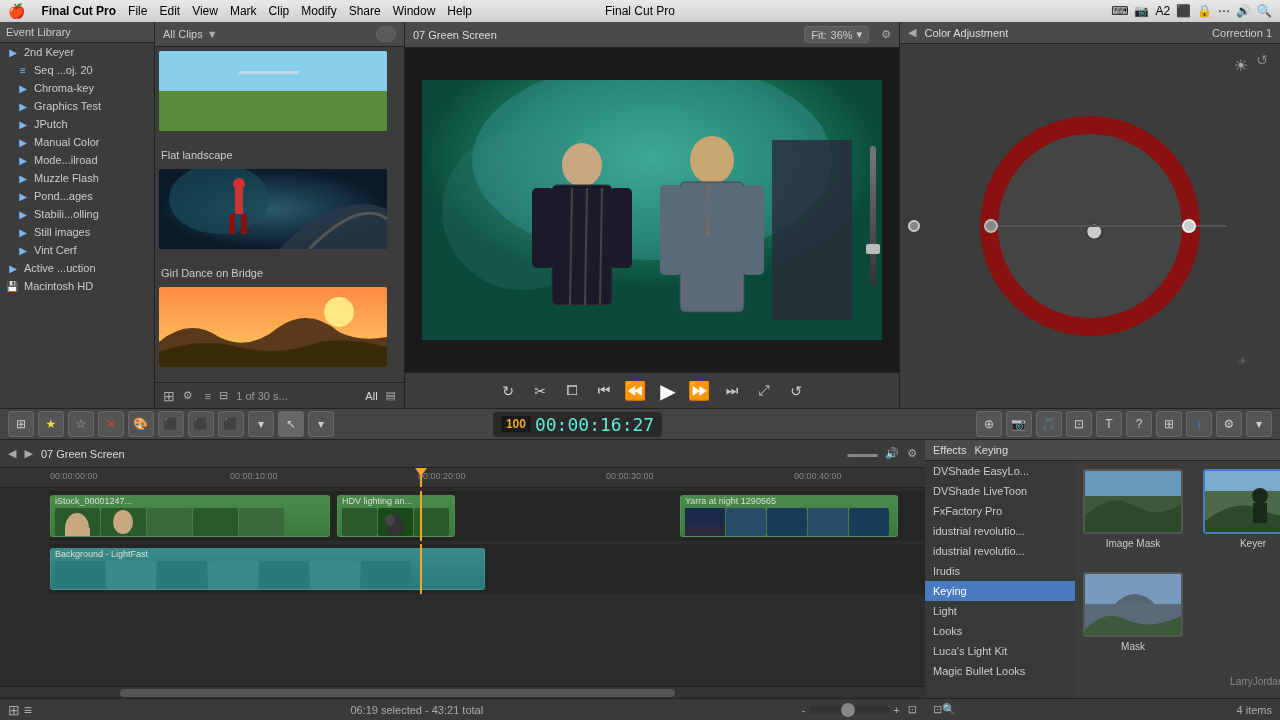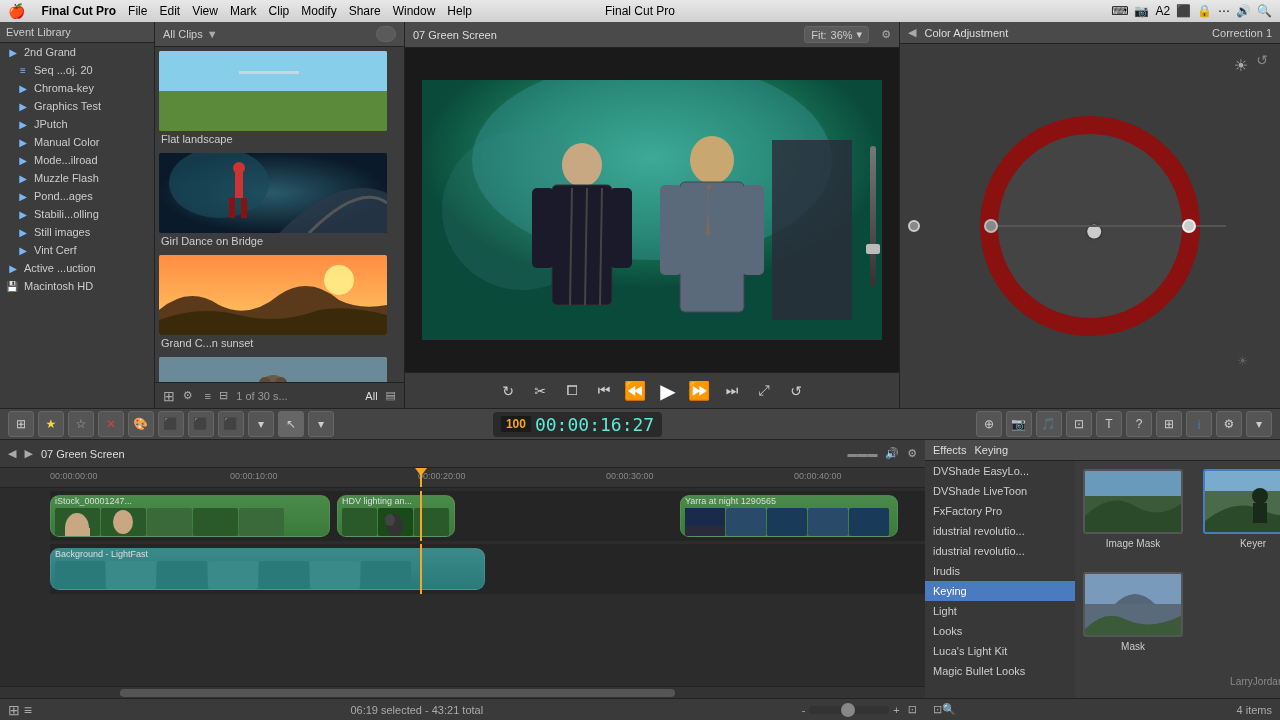--- a/index.html
+++ b/index.html
@@ -26,21 +26,21 @@
     .event-icon { width: 14px; height: 14px; display: inline-flex; align-items: center; justify-content: center; font-size: 10px; }
     .folder-icon { color: #7ab8f5; }
     .drive-icon { color: #aaa; }
     
     
     #clips-panel { width: 250px; background: #3c3c3c; border-right: 1px solid #222; display: flex; flex-direction: column; }
     #clips-header { background: #4a4a4a; padding: 4px 8px; display: flex; align-items: center; gap: 4px; border-bottom: 1px solid #222; }
     #clips-header span { font-size: 11px; color: #ccc; }
     #clips-search { width: 20px; height: 16px; background: #5a5a5a; border: 1px solid #666; border-radius: 8px; margin-left: auto; }
     #clips-grid { flex: 1; overflow-y: auto; padding: 4px; display: flex; flex-direction: column; gap: 8px; }
-    .clip-item { display: flex; flex-direction: column; gap: 2px; }
+    .clip-item { display: flex; flex-direction: column; gap: 18px; }
     .clip-thumbnail { width: 228px; height: 80px; background: #555; border-radius: 2px; overflow: hidden; position: relative; }
     .clip-thumb-img { width: 100%; height: 100%; display: flex; align-items: center; justify-content: center; font-size: 24px; }
     .clip-label { font-size: 11px; color: #ccc; padding: 0 2px; }
     
     
     #viewer { flex: 1; background: #2a2a2a; display: flex; flex-direction: column; border-right: 1px solid #222; }
     #viewer-header { background: #4a4a4a; padding: 4px 8px; display: flex; align-items: center; gap: 8px; border-bottom: 1px solid #222; }
     #viewer-fit { margin-left: auto; background: #5a5a5a; border: 1px solid #666; border-radius: 3px; padding: 1px 6px; font-size: 11px; color: #ccc; display: flex; align-items: center; gap: 4px; }
     #viewer-canvas { flex: 1; background: #1a1a1a; position: relative; overflow: hidden; display: flex; align-items: center; justify-content: center; }
     #viewer-controls { background: #3c3c3c; padding: 4px 8px; display: flex; align-items: center; justify-content: center; gap: 8px; border-top: 1px solid #222; height: 36px; }
@@ -66,21 +66,21 @@
     #toolbar { height: 32px; background: #444; display: flex; align-items: center; padding: 0 8px; gap: 4px; border-top: 1px solid #222; border-bottom: 1px solid #222; }
     #timecode-area { display: flex; align-items: center; gap: 4px; margin: 0 auto; background: #2a2a2a; border-radius: 4px; padding: 2px 8px; }
     #timecode-display { font-size: 18px; color: #5eead4; font-family: monospace; }
     .tool-btn { width: 26px; height: 26px; background: #555; border: 1px solid #666; border-radius: 3px; display: flex; align-items: center; justify-content: center; color: #ccc; cursor: pointer; font-size: 12px; }
     
     
     #timeline { height: 280px; background: #2c2c2c; display: flex; flex-direction: column; }
     #timeline-header { height: 28px; background: #3a3a3a; display: flex; align-items: center; padding: 0 8px; border-bottom: 1px solid #222; gap: 8px; }
     #timeline-ruler { height: 20px; background: #333; border-bottom: 1px solid #222; position: relative; display: flex; align-items: center; }
     #timeline-content { flex: 1; overflow: hidden; position: relative; }
-    .clip-block { position: absolute; height: 42px; top: 4px; border-radius: 9px; overflow: hidden; display: flex; align-items: center; justify-content: center; font-size: 9px; color: #fff; border: 1px solid rgba(255,255,255,0.1); }
+    .clip-block { position: absolute; height: 42px; top: 4px; border-radius: 3px; overflow: hidden; display: flex; align-items: center; justify-content: center; font-size: 9px; color: #fff; border: 1px solid rgba(255,255,255,0.1); }
     .green-clip { background: linear-gradient(to bottom, #4a8a4a, #3a7a3a); }
     .teal-clip { background: linear-gradient(to bottom, #3a8a8a, #2a7a7a); }
     .playhead { position: absolute; top: 0; bottom: 0; width: 2px; background: #f5a623; z-index: 10; }
     #timeline-scrollbar { height: 12px; background: #333; border-top: 1px solid #222; }
     #timeline-bottom-bar { height: 22px; background: #3a3a3a; display: flex; align-items: center; padding: 0 8px; font-size: 11px; color: #aaa; border-top: 1px solid #222; }
     
     
     #effects-panel { width: 355px; background: #3c3c3c; display: flex; flex-direction: column; }
     #effects-header { background: #4a4a4a; padding: 4px 8px; display: flex; align-items: center; gap: 8px; border-bottom: 1px solid #222; }
     #effects-list { width: 150px; overflow-y: auto; background: #383838; }
@@ -148,21 +148,21 @@
 
 <div id="main">
 
   <div id="top-area">
 
     <div id="event-library">
       <div id="event-library-header">Event Library</div>
       <div id="event-library-list">
         <div class="event-item">
           <span class="event-icon folder-icon">▶</span>
-          <span>2nd Grand</span>
+          <span>2nd Keyer</span>
         </div>
         <div class="event-item" style="padding-left:16px">
           <span class="event-icon" style="color:#7ab8f5">≡</span>
           <span>Seq ...oj. 20</span>
         </div>
         <div class="event-item" style="padding-left:16px">
           <span class="event-icon folder-icon">▶</span>
           <span>Chroma-key</span>
         </div>
         <div class="event-item" style="padding-left:16px">

